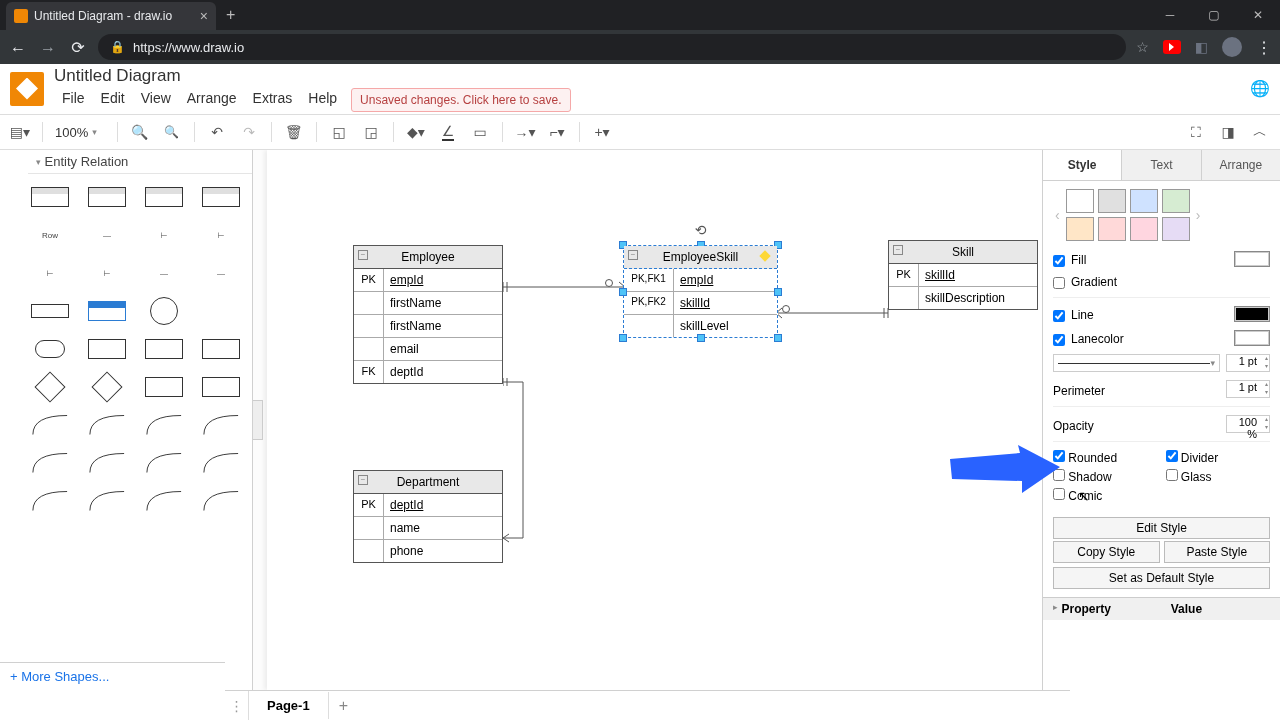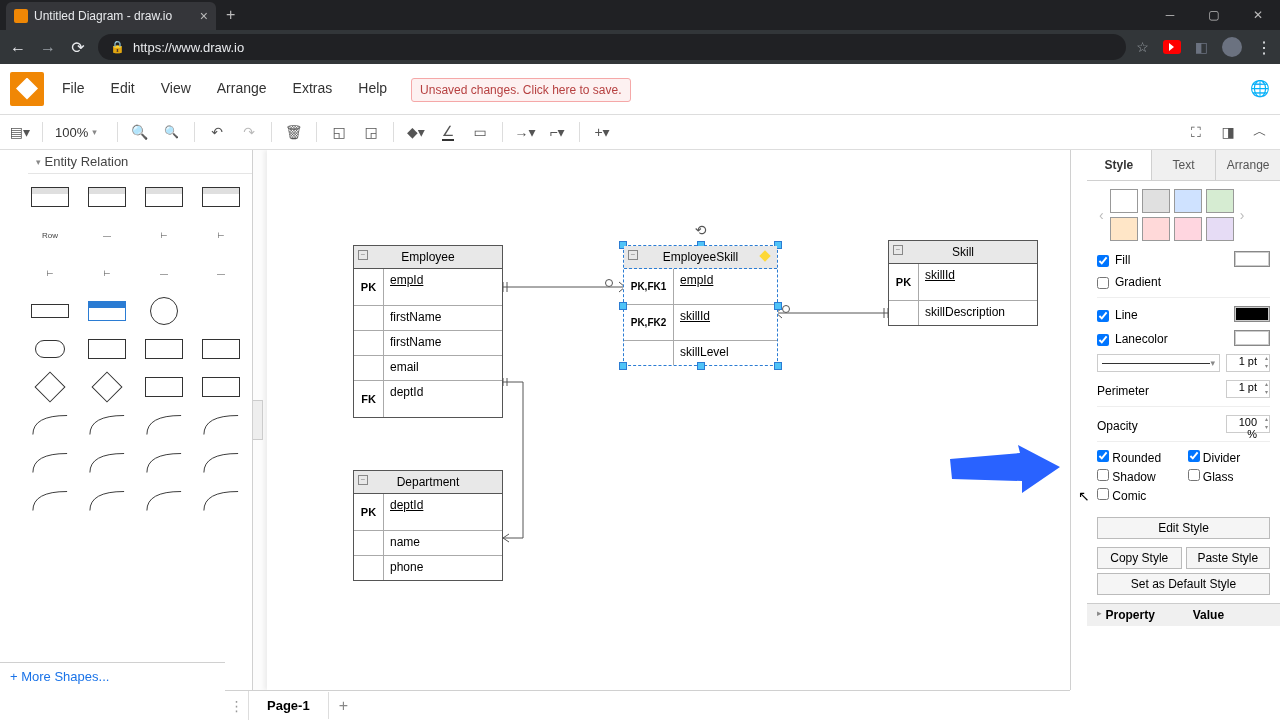--- a/index.html
+++ b/index.html
@@ -25,21 +25,21 @@
 .yt { width: 18px; height: 14px; background: #f00; border-radius: 3px; position: relative; }
 .yt::after { content: ""; position: absolute; left: 6px; top: 3px; border-left: 5px solid #fff; border-top: 4px solid transparent; border-bottom: 4px solid transparent; }
 .avatar { width: 20px; height: 20px; border-radius: 50%; background: #6b7280; }
 .menu-dots { color: #e8eaed; font-size: 16px; }
 
 
 .app-header { height: 50px; display: flex; align-items: center; padding: 0 10px; border-bottom: 1px solid transparent; }
 .logo { width: 34px; height: 34px; background: #f08705; border-radius: 2px; margin-right: 10px; position: relative; }
 .logo::after { content: ""; position: absolute; left: 6px; top: 6px; width: 22px; height: 22px; background: #fff; clip-path: polygon(50% 0, 100% 50%, 50% 100%, 0 50%); }
 .doc-title { font-size: 17px; color: #333; }
-.menubar { display: flex; gap: 10px; margin-top: 2px; }
+.menubar { display: flex; gap: 0; margin-top: 2px; }
 .menu-item { font-size: 14px; color: #333; padding: 2px 8px; }
 .unsaved { margin-left: 6px; border: 1px solid #f5a8a8; background: #fdf1f1; color: #b64040; padding: 4px 8px; font-size: 12px; border-radius: 3px; }
 .globe { margin-left: auto; color: #888; font-size: 16px; }
 
 
 .toolbar { height: 36px; border-top: 1px solid #ddd; border-bottom: 1px solid #ddd; display: flex; align-items: center; padding: 0 6px; gap: 4px; }
 .tbtn { width: 28px; height: 28px; display: flex; align-items: center; justify-content: center; color: #555; font-size: 14px; }
 .tsep { width: 1px; height: 20px; background: #ddd; margin: 0 4px; }
 .zoom-box { width: 58px; font-size: 13px; color: #333; padding: 2px 4px; display: flex; align-items: center; }
 .zoom-box::after { content: "▾"; margin-left: 4px; font-size: 9px; color: #888; }
@@ -67,57 +67,57 @@
 .canvas { flex: 1; position: relative; background: #fcfcfc; overflow: hidden; }
 .canvas-shadow { position: absolute; left: 14px; top: 0; bottom: 0; right: 0; background: #fff; box-shadow: -3px 0 4px rgba(0,0,0,.06); }
 .collapse-handle { position: absolute; left: 0; top: 50%; width: 10px; height: 40px; background: #eee; border: 1px solid #ccc; border-left: none; transform: translateY(-50%); }
 
 
 .erd { position: absolute; border: 1px solid #555; background: #fff; font-size: 12px; }
 .erd-title { background: #e8e8e8; border-bottom: 1px solid #555; text-align: center; padding: 4px; position: relative; }
 .erd-collapse { position: absolute; left: 4px; top: 4px; width: 10px; height: 10px; border: 1px solid #888; font-size: 8px; line-height: 8px; text-align: center; color: #888; }
 .erd-row { display: flex; border-bottom: 1px solid #aaa; }
 .erd-row:last-child { border-bottom: none; }
-.erd-key { width: 30px; border-right: 1px solid #aaa; padding: 12px 3px; font-weight: bold; font-size: 11px; text-align: center; }
+.erd-key { width: 30px; border-right: 1px solid #aaa; padding: 4px 3px; font-weight: normal; font-size: 11px; text-align: center; }
 .erd-key.wide { width: 50px; font-size: 10px; }
 .erd-field { flex: 1; padding: 4px 6px; }
 .erd-field.u { text-decoration: underline; }
 
 .erd.selected { border: 1px dashed #2b7cd3; }
 .erd.selected .erd-title { border-bottom: 1px dashed #2b7cd3; }
 .sel-handle { position: absolute; width: 8px; height: 8px; background: #4fc3f7; border: 1px solid #2b7cd3; }
 .sel-rot { position: absolute; left: 50%; top: -24px; transform: translateX(-50%); font-size: 14px; color: #555; }
 .sel-diamond { position: absolute; width: 8px; height: 8px; background: #fdd835; transform: rotate(45deg); right: 8px; top: 6px; }
 
 .conn { position: absolute; stroke: #555; fill: none; }
 .conn-end { position: absolute; width: 8px; height: 8px; border: 1px solid #555; border-radius: 50%; background: #fff; }
 
 
-.rightpanel { width: 210px; border-left: 1px solid #d0d0d0; background: #fff; font-size: 12px; overflow: hidden; padding-left: 16px; }
+.rightpanel { width: 238px; border-left: 1px solid #d0d0d0; background: #fff; font-size: 12px; overflow: hidden; }
 .rp-tabs { display: flex; border-bottom: 1px solid #d0d0d0; }
 .rp-tab { flex: 1; text-align: center; padding: 8px 4px; color: #555; background: #f0f0f0; border-right: 1px solid #d0d0d0; }
 .rp-tab:last-child { border-right: none; }
 .rp-tab.active { background: #fff; font-weight: bold; color: #333; }
 .rp-body { padding: 8px 10px; }
 .swatches { display: flex; align-items: center; gap: 4px; margin-bottom: 6px; }
 .sw-nav { color: #bbb; font-size: 14px; padding: 0 2px; }
 .sw-grid { display: grid; grid-template-columns: repeat(4, 28px); grid-template-rows: 24px 24px; gap: 4px; }
 .sw { border: 1px solid #999; }
 .rp-row { display: flex; align-items: flex-end; padding: 4px 0; gap: 6px; }
 .rp-row label { flex: 1; }
 .chk { width: 12px; height: 12px; }
 .color-chip { width: 36px; height: 16px; border: 1px solid #888; background: #fff; box-shadow: inset 0 0 0 1px #ccc; }
 .color-chip.black { background: #000; }
 .line-sel { flex: 1; height: 18px; border: 1px solid #ccc; display: flex; align-items: center; padding: 0 4px; }
 .line-sel::after { content: "▾"; margin-left: auto; font-size: 9px; color: #888; }
 .num-in { width: 44px; height: 18px; border: 1px solid #ccc; font-size: 11px; text-align: right; padding-right: 12px; position: relative; }
 .num-in::after { content: "▴\A▾"; white-space: pre; position: absolute; right: 1px; top: -1px; font-size: 6px; line-height: 8px; color: #888; }
 .rp-check-grid { display: grid; grid-template-columns: 1fr 1fr; gap: 4px 8px; padding: 4px 0; }
 .rp-btn { width: 100%; border: 1px solid #bbb; background: #f5f5f5; padding: 3px; margin-top: 4px; font-size: 12px; }
-.rp-btn-row { display: flex; gap: 4px; margin-top: 8px; }
+.rp-btn-row { display: flex; gap: 4px; margin-top: 2px; }
 .rp-btn-row .rp-btn { margin-top: 0; }
 .rp-prop { display: flex; border-top: 1px solid #ccc; margin-top: 8px; padding: 4px 0; background: #f0f0f0; margin-left: -10px; margin-right: -10px; padding-left: 10px; }
 .rp-prop::before { content: "▸"; font-size: 9px; margin-right: 4px; color: #888; }
 .rp-prop span { flex: 1; font-weight: bold; }
 
 
 .footer { position: absolute; bottom: 0; left: 225px; right: 210px; height: 30px; border-top: 1px solid #d0d0d0; display: flex; align-items: center; background: #fff; }
 .foot-handle { width: 24px; text-align: center; color: #999; font-size: 14px; border-right: 1px solid #ddd; height: 100%; display: flex; align-items: center; justify-content: center; }
 .page-tab { padding: 6px 18px; border-right: 1px solid #ddd; font-size: 13px; background: #fff; font-weight: bold; }
 .page-add { padding: 0 10px; color: #888; font-size: 16px; }
@@ -156,20 +156,21 @@
     <div class="yt"></div>
     <span class="star" style="color:#6b7280">◧</span>
     <div class="avatar"></div>
     <span class="menu-dots">⋮</span>
   </div>
 </div>
 
 <div class="app-header">
   <div class="logo"></div>
   <div>
+    <div class="doc-title">Untitled Diagram</div>
     <div class="menubar">
       <span class="menu-item">File</span>
       <span class="menu-item">Edit</span>
       <span class="menu-item">View</span>
       <span class="menu-item">Arrange</span>
       <span class="menu-item">Extras</span>
       <span class="menu-item">Help</span>
       <span class="unsaved">Unsaved changes. Click here to save.</span>
     </div>
   </div>

